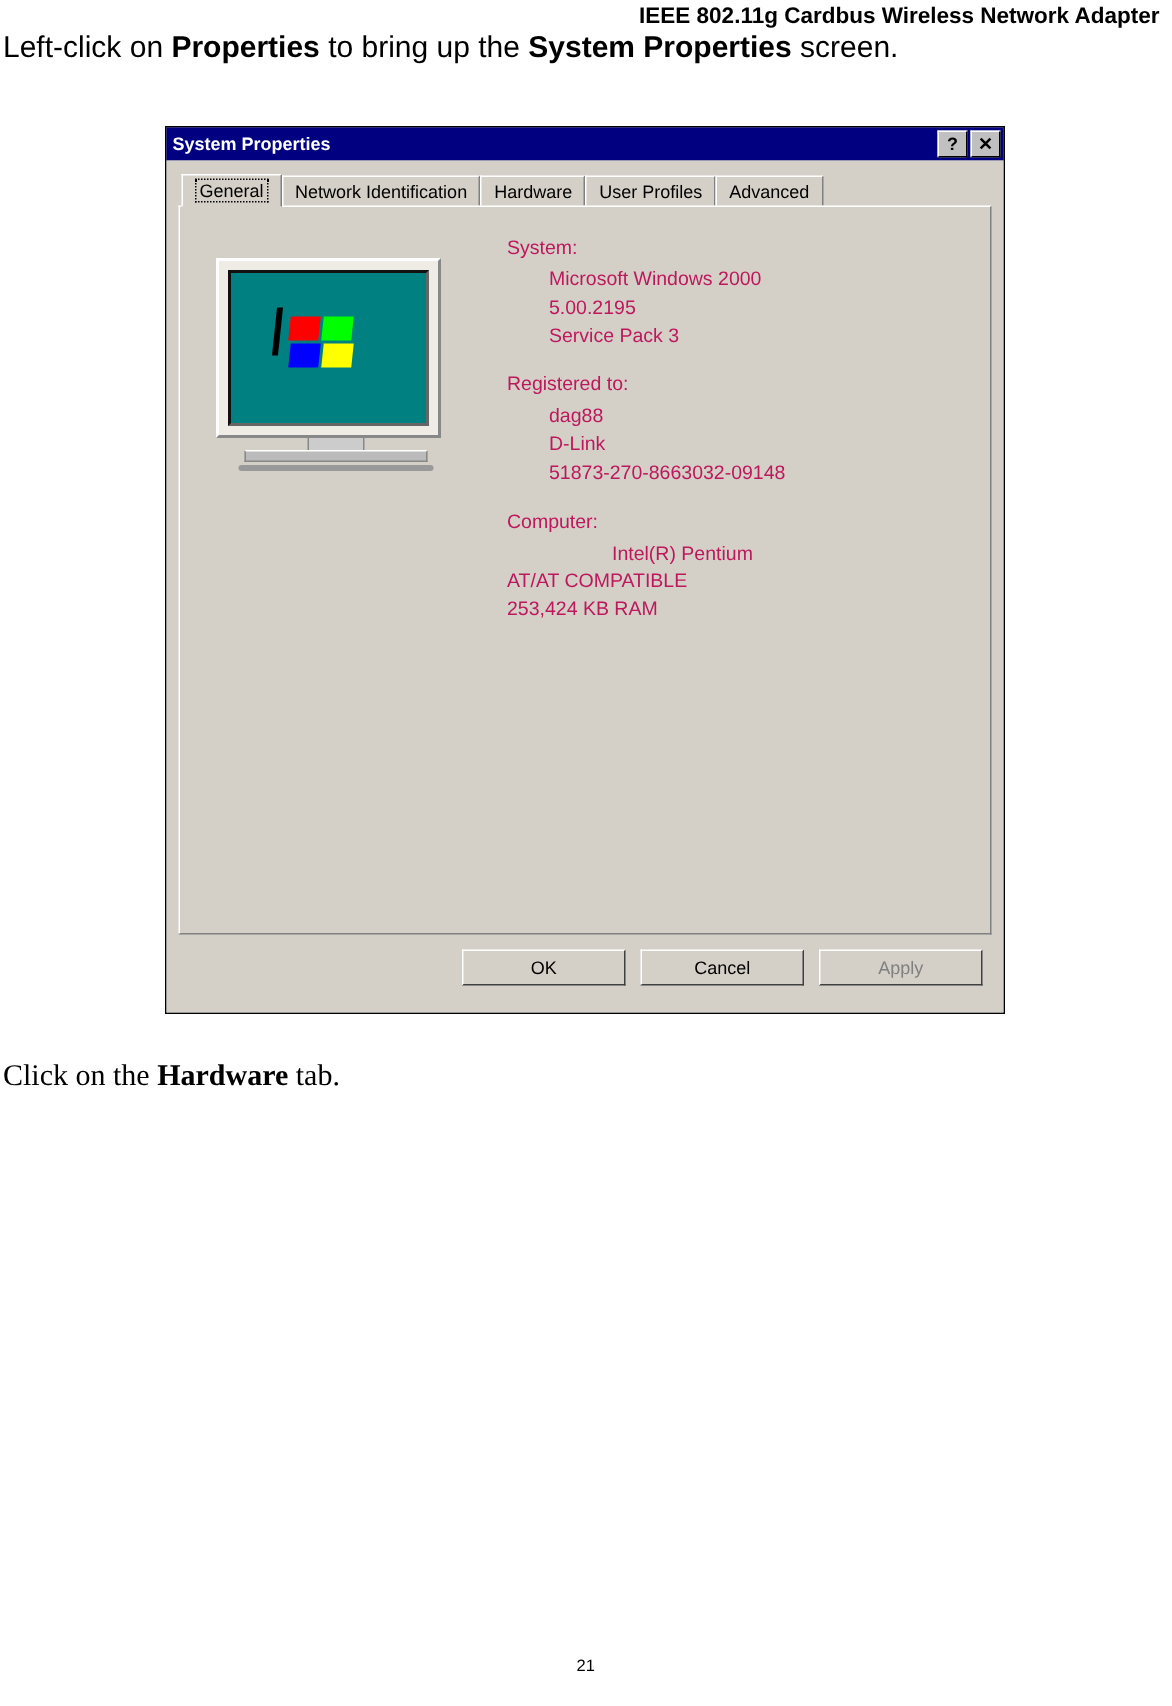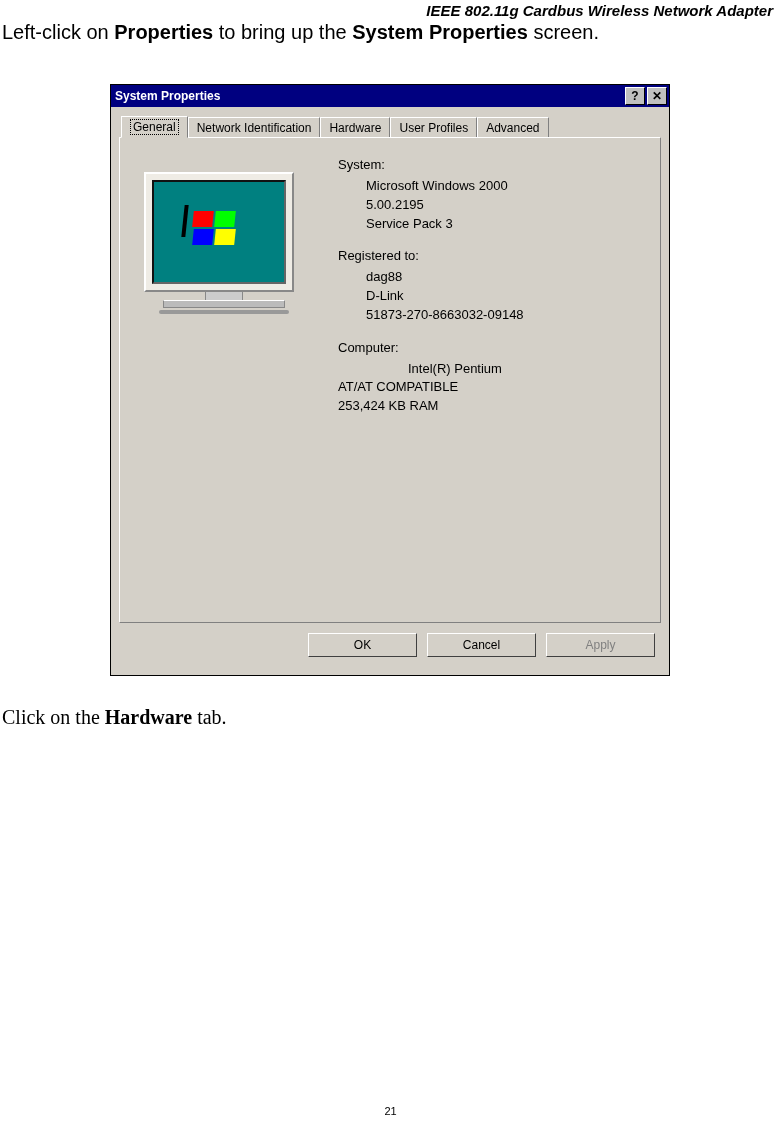--- a/index.html
+++ b/index.html
@@ -6,21 +6,20 @@
     margin: 0;
     padding: 0;
     font-family: Arial, Helvetica, sans-serif;
     background: #fff;
     width: 781px;
     height: 1137px;
     position: relative;
   }
   .page-header {
     text-align: right;
-    font-style: italic;
     font-weight: bold;
     font-size: 15px;
     padding: 0 8px 0 0;
     margin-top: 2px;
   }
   .instruction {
     font-size: 20px;
     padding: 0 0 0 2px;
     margin: 2px 0 0 0;
   }
@@ -135,21 +134,21 @@
   .fg{background:#0f0;left:22px;top:0}
   .fb{background:#00f;left:0;top:18px}
   .fy{background:#ff0;left:22px;top:18px}
   .flag::before{content:"";position:absolute;left:-10px;top:-6px;width:4px;height:32px;background:#000;transform:skewX(-6deg)}
   .mon-neck{width:36px;height:8px;background:#ccc;margin:0 auto;border-left:1px solid #888;border-right:1px solid #888}
   .mon-base{width:120px;height:6px;background:#bbb;margin:0 auto;border:1px solid #888;border-top-color:#fff}
   .mon-shadow{width:130px;height:4px;background:#999;margin:2px auto 0 auto;border-radius:2px}
   .info{
     margin-left:200px;
     font-size:13px;
-    color:#000000;
+    color:#be185d;
     line-height:1.45;
   }
   .info .group{margin-top:14px}
   .info .group:first-child{margin-top:0}
   .info .hdr{margin-bottom:2px}
   .info .val{padding-left:28px}
   .buttons{
     display:flex;
     justify-content:flex-end;
     gap:10px;

